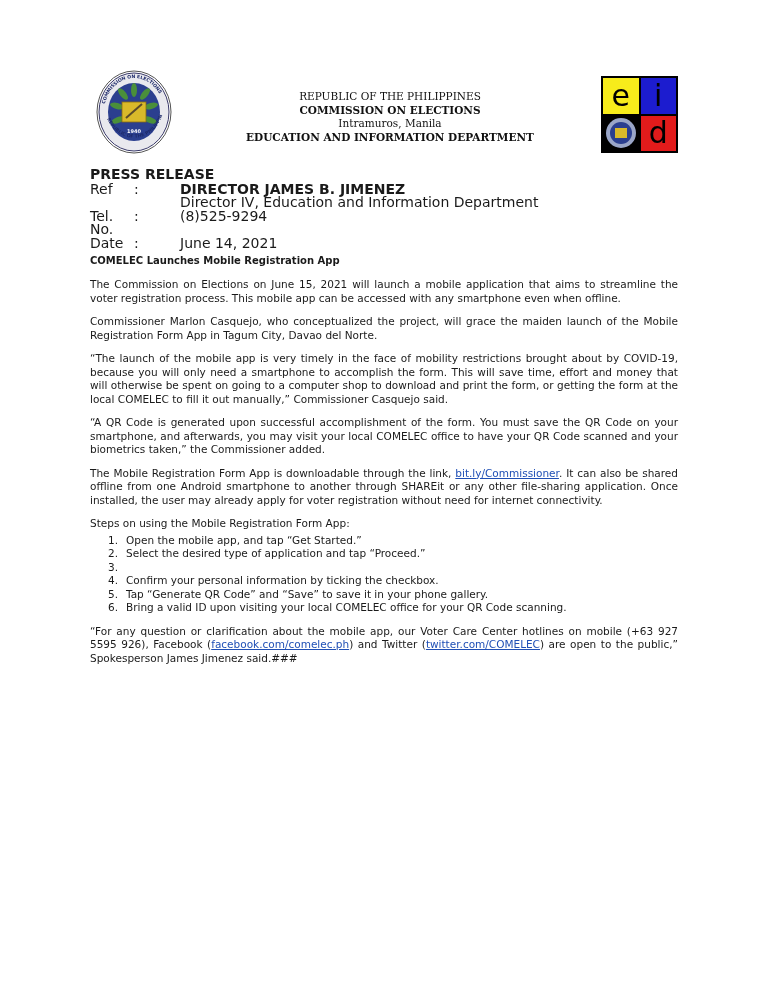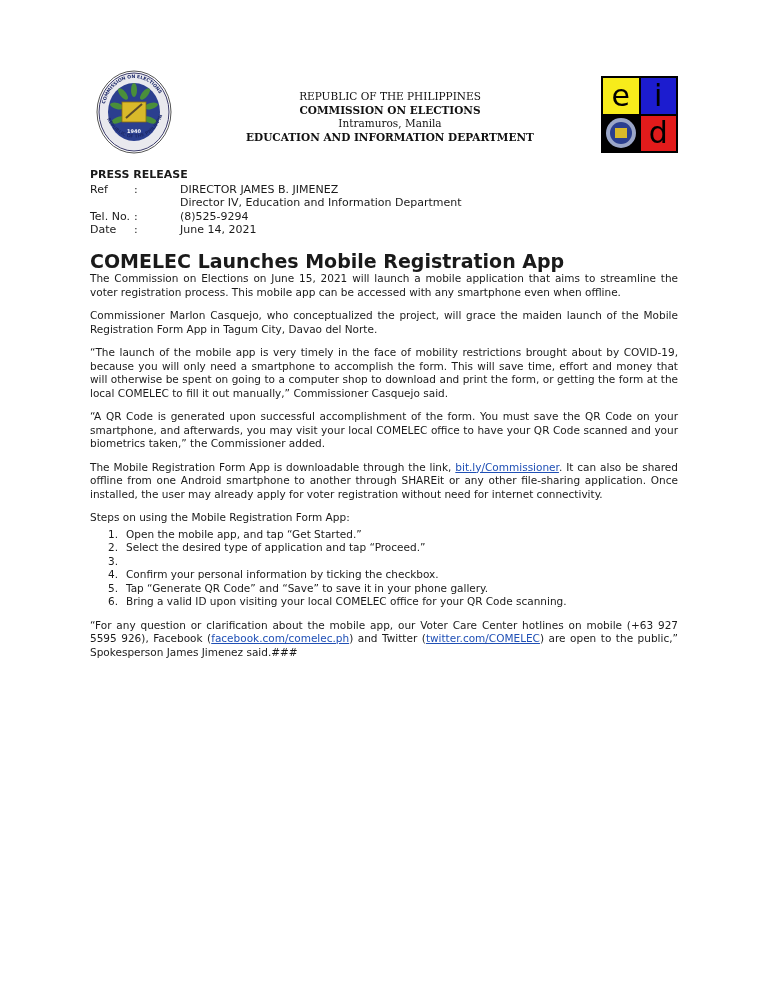--- a/index.html
+++ b/index.html
@@ -16,30 +16,30 @@
     .eid-logo { position: absolute; left: 601px; top: 76px; width: 77px; height: 77px;
       border: 2px solid #000; background: #000; display: grid; grid-template-columns: 1fr 1fr; grid-template-rows: 1fr 1fr; gap: 2px; }
     .eid-cell { display: flex; align-items: center; justify-content: center;
       font-family: "DejaVu Sans", sans-serif; font-size: 30px; line-height: 1; color: #000; }
     .eid-e { background: #f7ec1b; }
     .eid-i { background: #1c1ccf; }
     .eid-seal { background: #000; }
     .eid-d { background: #e21b1b; }
 
     
-    .meta { position: absolute; left: 90px; top: 168px; font-size: 11px; line-height: 13.5px; }
+    .meta { position: absolute; left: 90px; top: 168px; font-size: 14px; line-height: 13.5px; }
     .meta .pr { font-weight: bold; margin-bottom: 1px; }
     .meta-row { display: flex; }
     .meta-label { width: 44px; }
     .meta-colon { width: 46px; }
-    .meta-val.bold { font-weight: normal; }
+    .meta-val.bold { font-weight: bold; }
 
     
     .content { position: absolute; left: 90px; top: 253px; width: 588px; font-size: 10.5px; line-height: 13.5px; }
-    .headline { font-weight: bold; font-size: 19px; line-height: 16px; margin-bottom: 3px; }
+    .headline { font-weight: bold; font-size: 10px; line-height: 16px; margin-bottom: 9px; }
     .para { text-align: justify; margin-bottom: 10px; }
     .para a, .link { color: #1f4fb5; text-decoration: underline; }
     .steps-title { font-weight: normal; margin-bottom: 3px; }
     .steps { list-style: none; padding-left: 18px; margin-bottom: 10px; }
     .steps li { display: flex; }
     .steps .num { width: 18px; }
   </style>
 </head>
 <body>
 

